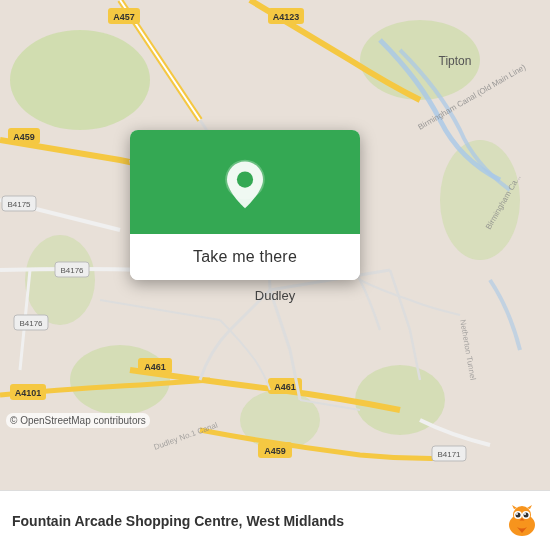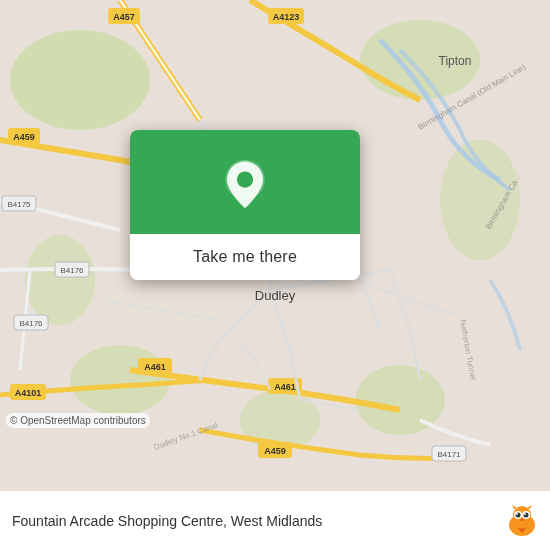--- a/index.html
+++ b/index.html
@@ -82,21 +82,21 @@
       display: flex;
       align-items: center;
       padding: 0 12px;
       gap: 10px;
     }
 
     .bottom-text {
       flex: 1;
       font-size: 14px;
       color: #333;
-      font-weight: 400;
+      font-weight: 700;
     }
 
     .moovit-logo {
       display: flex;
       align-items: center;
       gap: 4px;
       flex-shrink: 0;
     }
 
     .moovit-icon {

